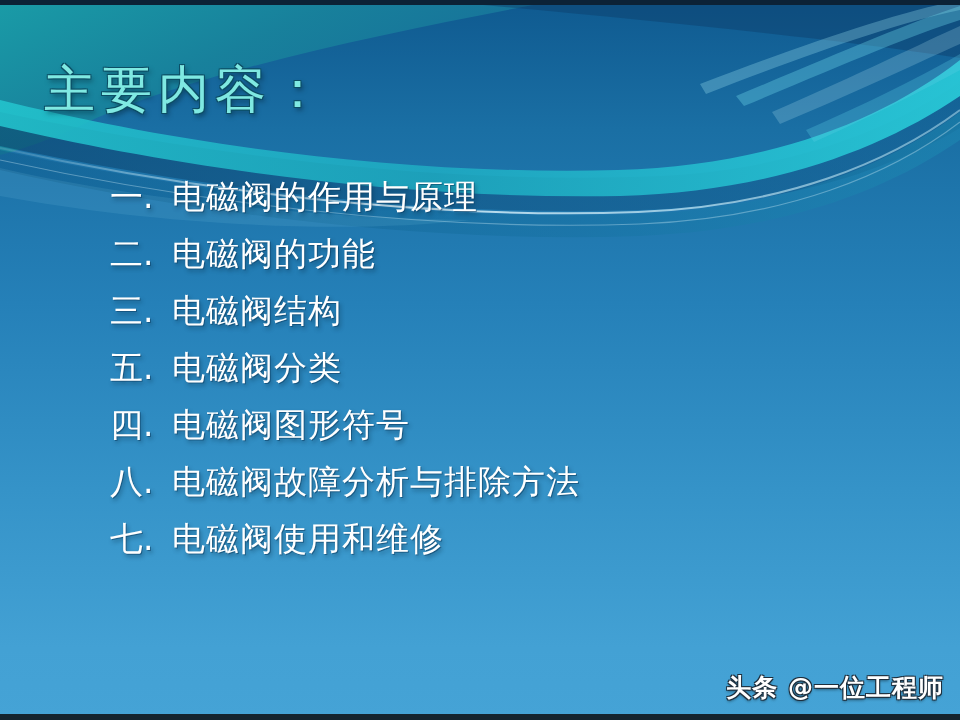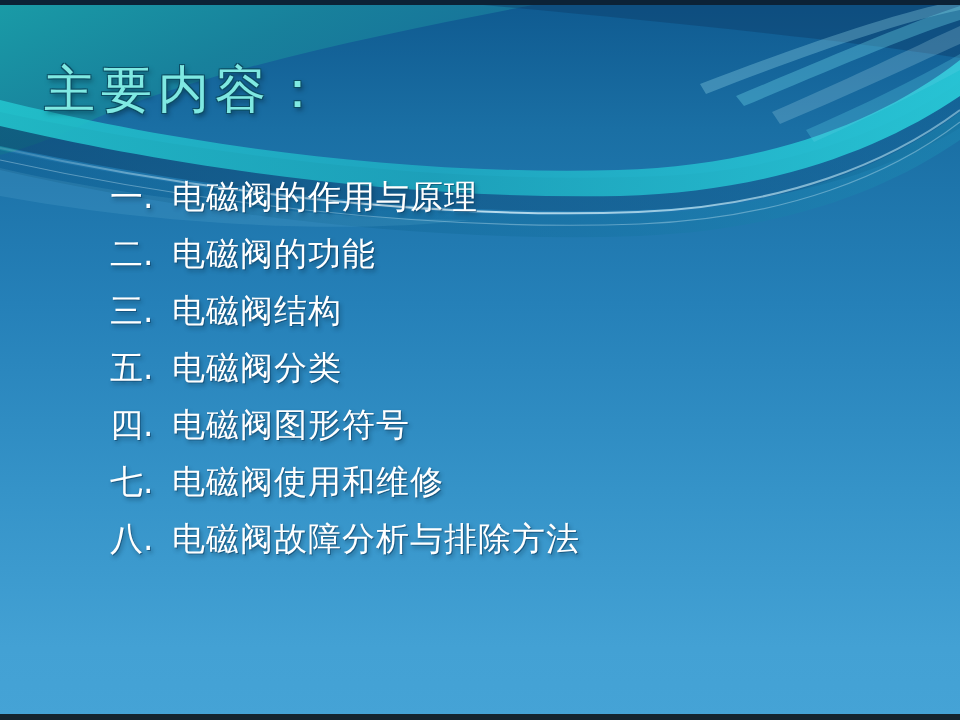--- a/index.html
+++ b/index.html
@@ -170,23 +170,24 @@
     <div class="list-item">
       <span class="item-num">三.</span><span class="item-text">电磁阀结构</span>
     </div>
     <div class="list-item">
       <span class="item-num">五.</span><span class="item-text">电磁阀分类</span>
     </div>
     <div class="list-item">
       <span class="item-num">四.</span><span class="item-text">电磁阀图形符号</span>
     </div>
     <div class="list-item">
-      <span class="item-num">七.</span><span class="item-text">电磁阀使用和维修</span>
+      <span class="item-num">八.</span><span class="item-text">电磁阀故障分析与排除方法</span>
     </div>
     <div class="list-item">
-      <span class="item-num">八.</span><span class="item-text">电磁阀故障分析与排除方法</span>
+      <span class="item-num">七.</span><span class="item-text">电磁阀使用和维修</span>
     </div>
   </div>
 
+  <div id="watermark">头条 @一位工程师</div>
 
   <div id="bottom-strip"></div>
 
 </div>
 
 </body></html>

